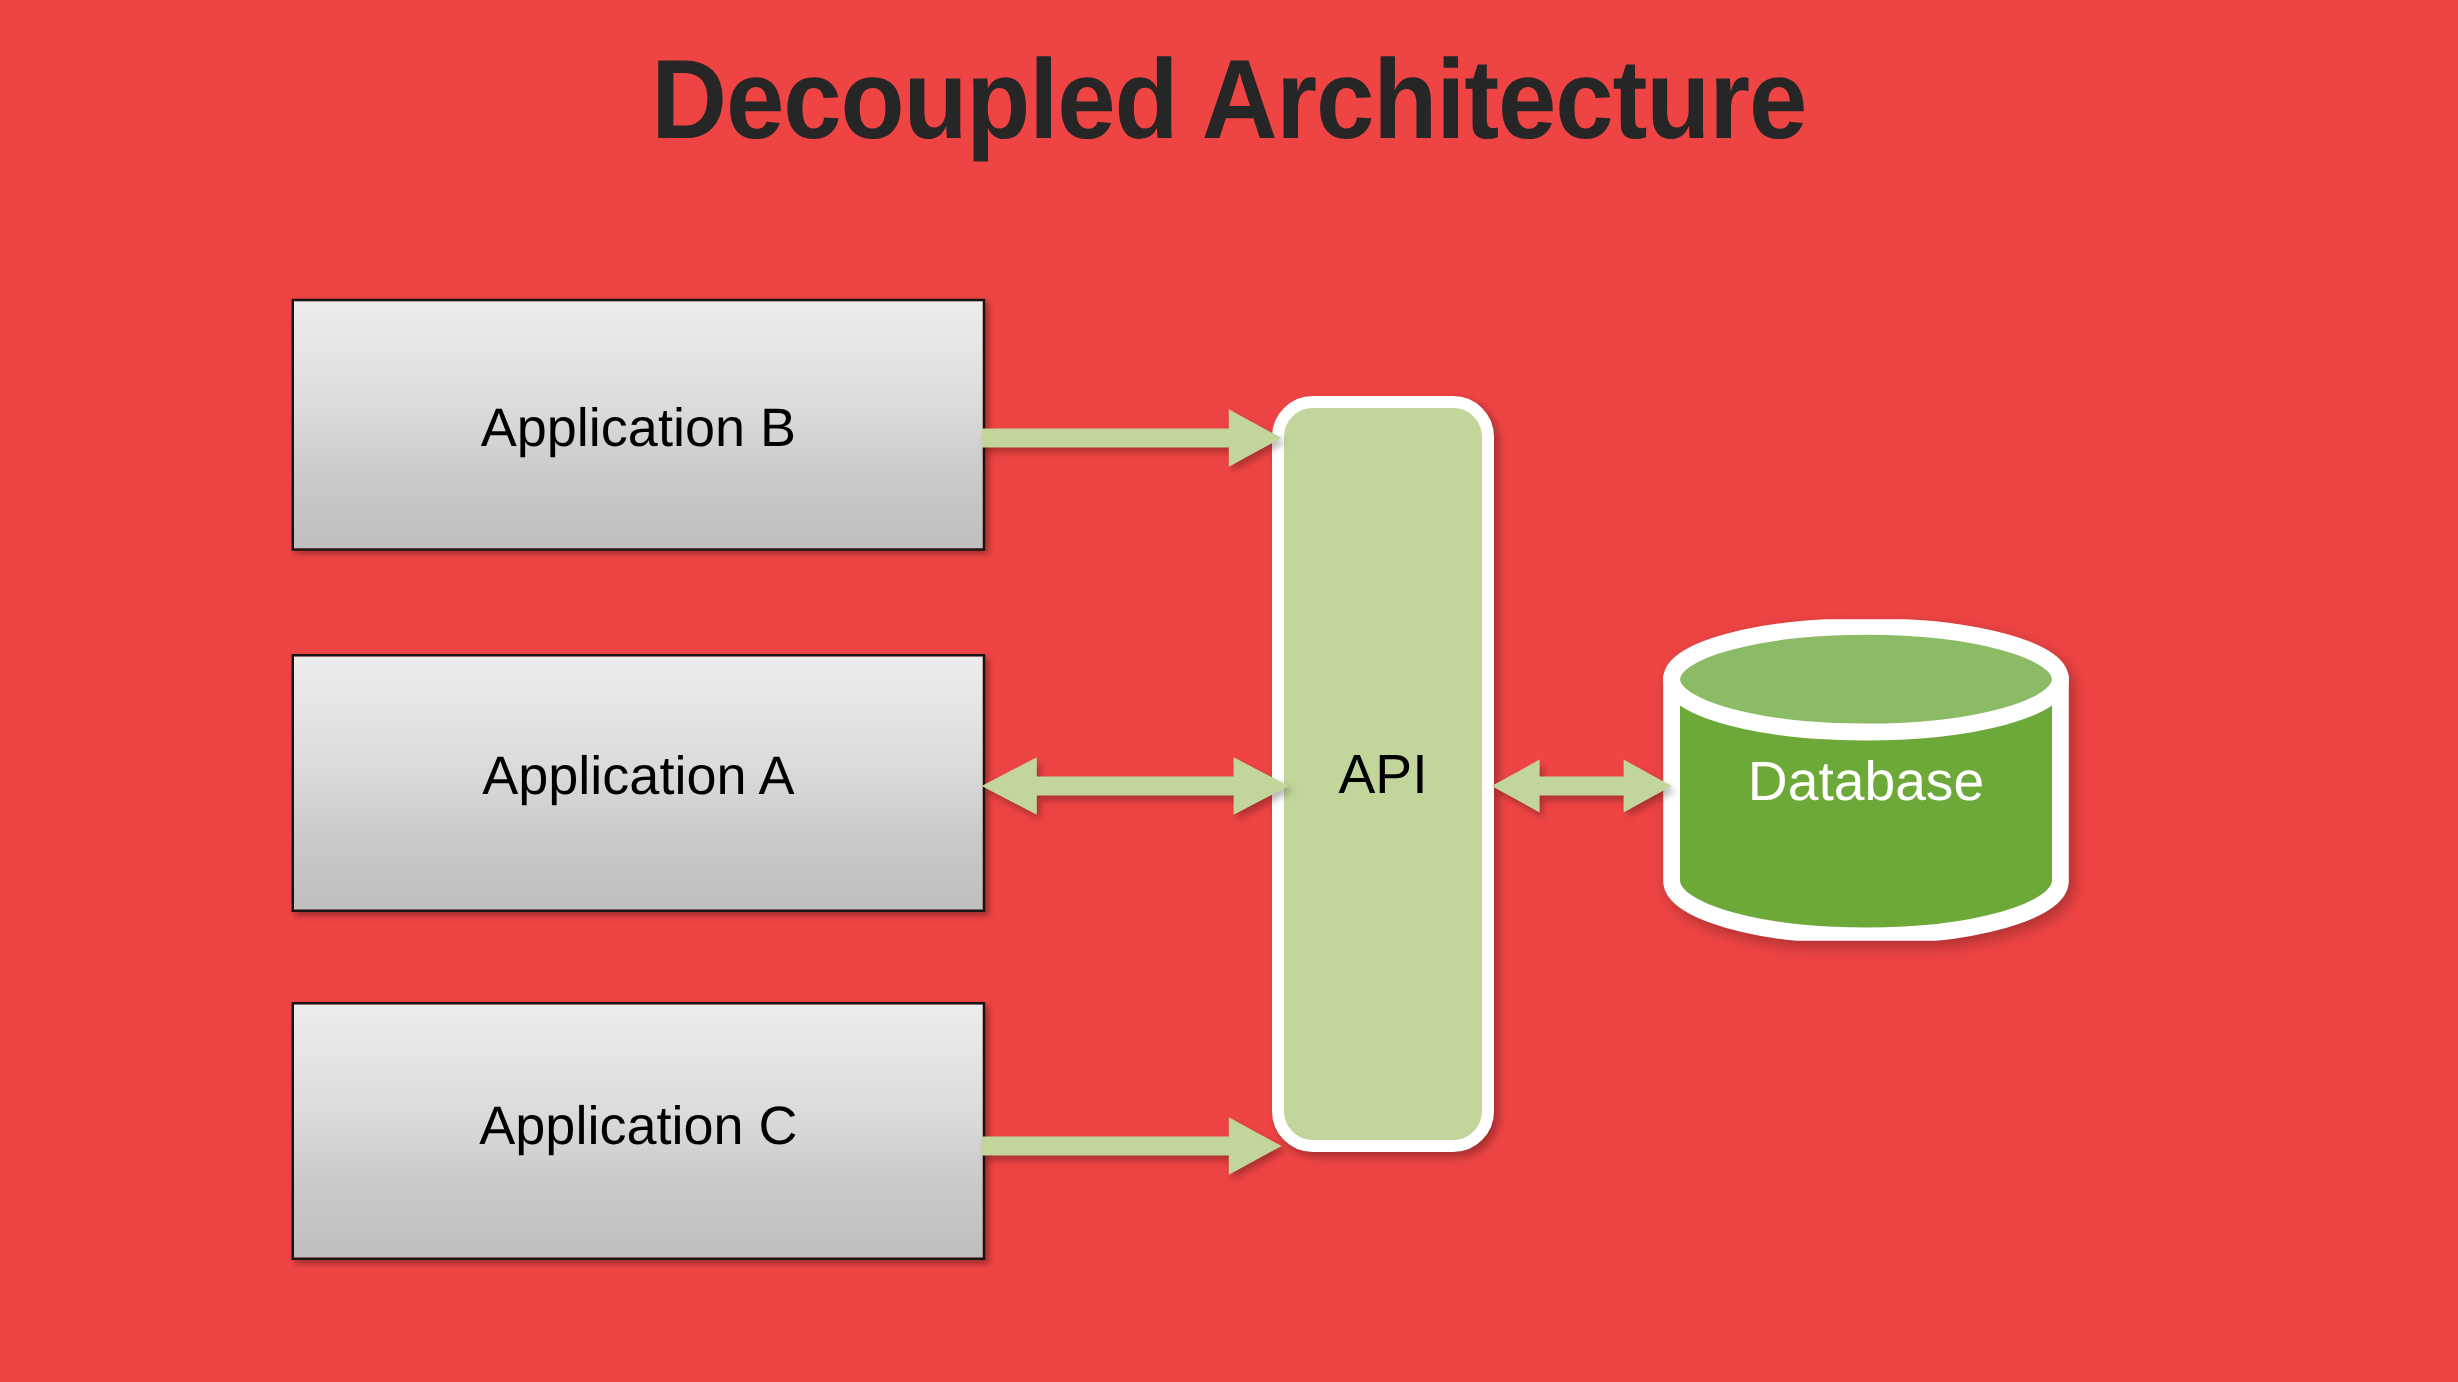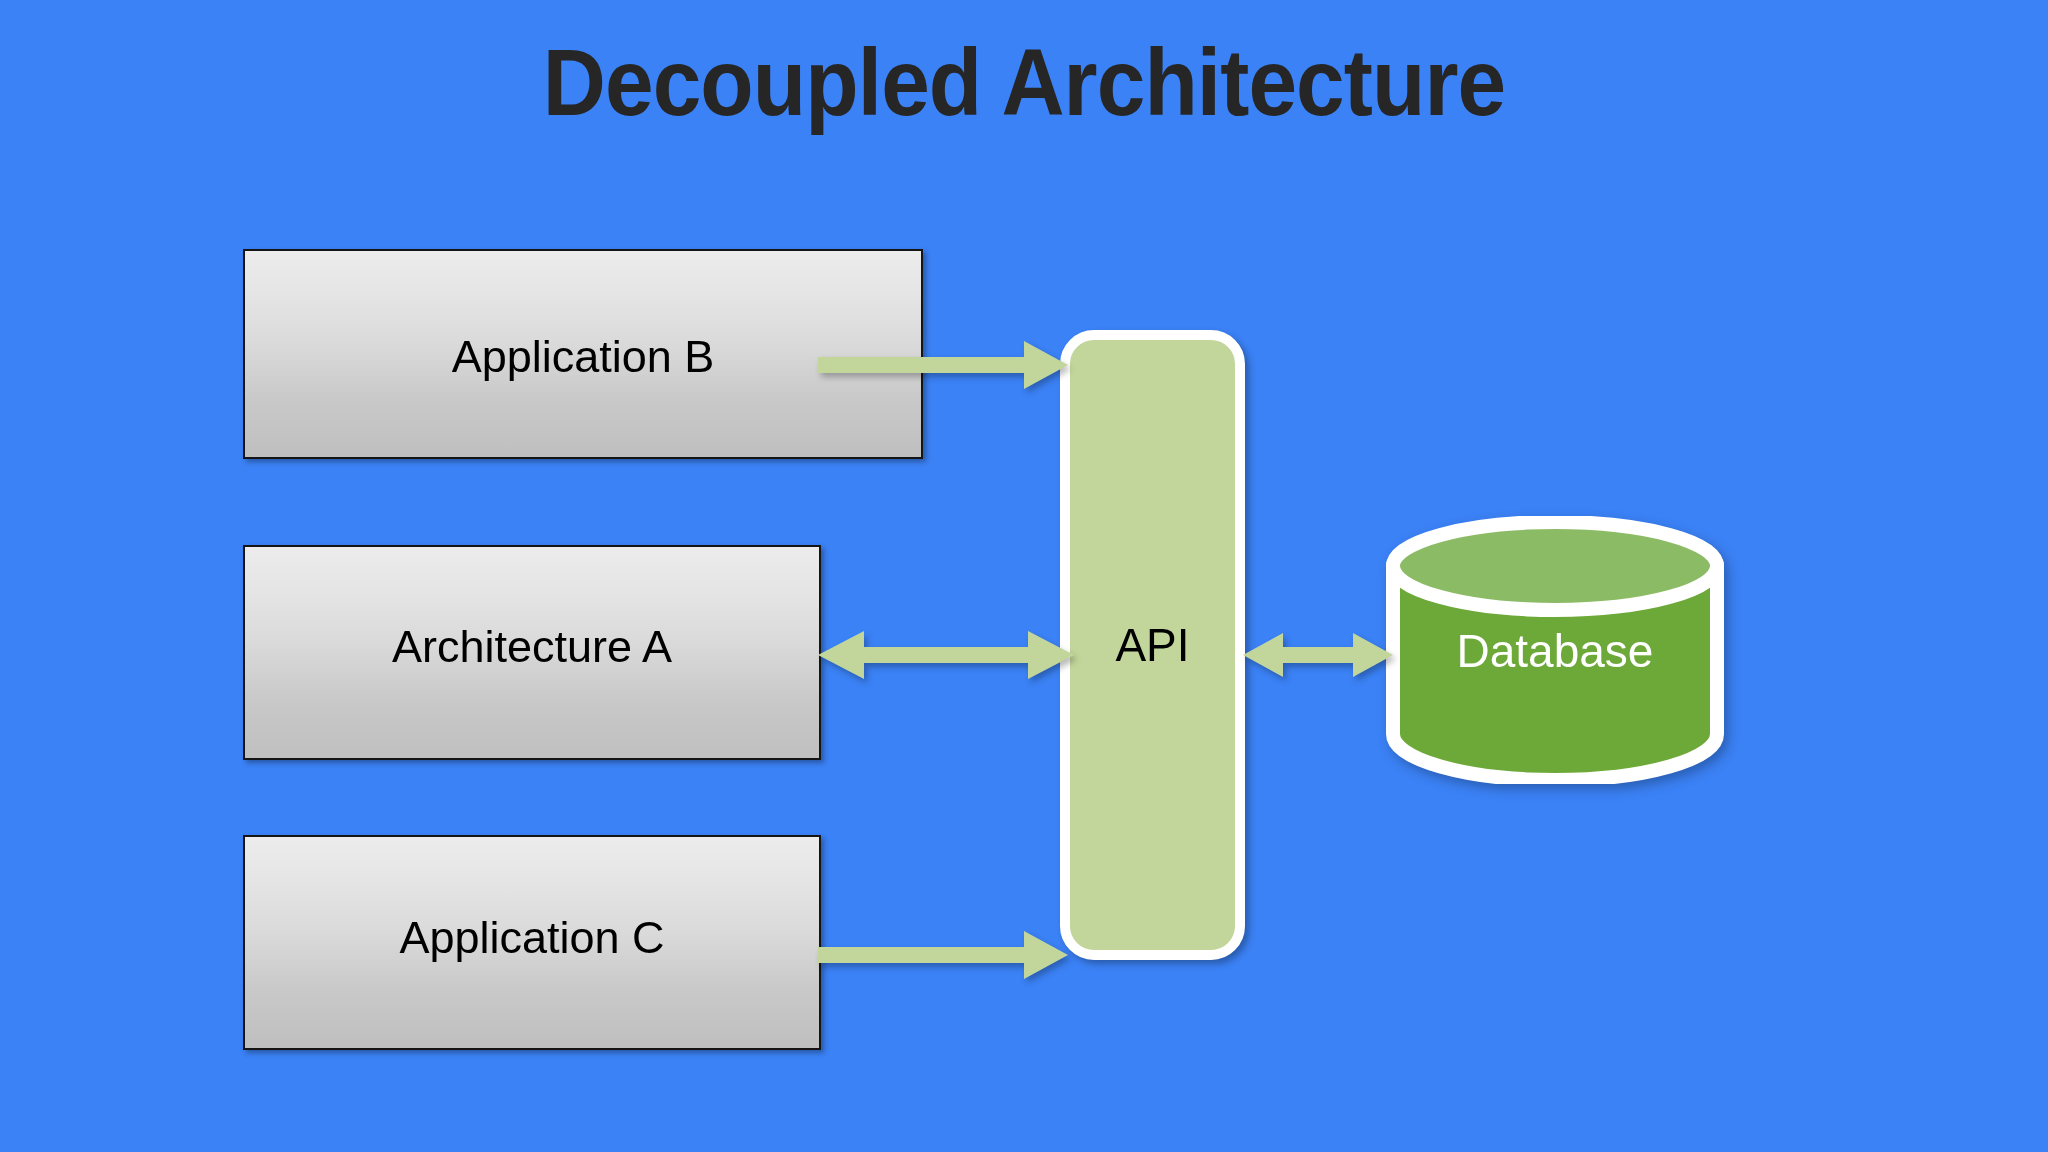--- a/index.html
+++ b/index.html
@@ -14,21 +14,21 @@
     overflow: hidden;
     font-family: "Liberation Sans", sans-serif;
     position: relative;
   }
 
   #slide {
     position: absolute;
     left: 0; top: 0;
     width: 2048px;
     height: 1152px;
-    background: #3b82f6;
+    background: #ef4444;
   }
 
   
   #slide-title {
     position: absolute;
     left: 0;
     top: 28px;
     width: 2048px;
     text-align: center;
     font-family: "Liberation Sans", sans-serif;
@@ -60,21 +60,21 @@
   }
   .app-label {
     font-family: "Liberation Sans", sans-serif;
     font-size: 45px;
     color: #000000;
     line-height: 1;
     white-space: nowrap;
     position: relative;
   }
 
-  #app-box-b { left: 243px; top: 249px;  width: 680px; height: 210px; }
+  #app-box-b { left: 243px; top: 249px;  width: 578px; height: 210px; }
   #app-box-b .app-label { top: 2px; }
   #app-box-a { left: 243px; top: 545px;  width: 578px; height: 215px; }
   #app-box-a .app-label { top: -6px; }
   #app-box-c { left: 243px; top: 835px;  width: 578px; height: 215px; }
   #app-box-c .app-label { top: -5px; }
 
   
   #api-node {
     position: absolute;
     left: 1060px;
@@ -139,21 +139,21 @@
 
 <div id="slide">
 
   <div id="slide-title">Decoupled Architecture</div>
 
   <div class="app-box" id="app-box-b">
     <span class="app-label">Application B</span>
   </div>
 
   <div class="app-box" id="app-box-a">
-    <span class="app-label">Architecture A</span>
+    <span class="app-label">Application A</span>
   </div>
 
   <div class="app-box" id="app-box-c">
     <span class="app-label">Application C</span>
   </div>
 
   <div id="database-node">
     <svg width="340" height="268" viewBox="0 0 340 268">
 
       <path d="M8 48 L8 218 A162 46 0 0 0 332 218 L332 48 Z" fill="#6da939" stroke="#ffffff" stroke-width="14" stroke-linejoin="round"></path>

